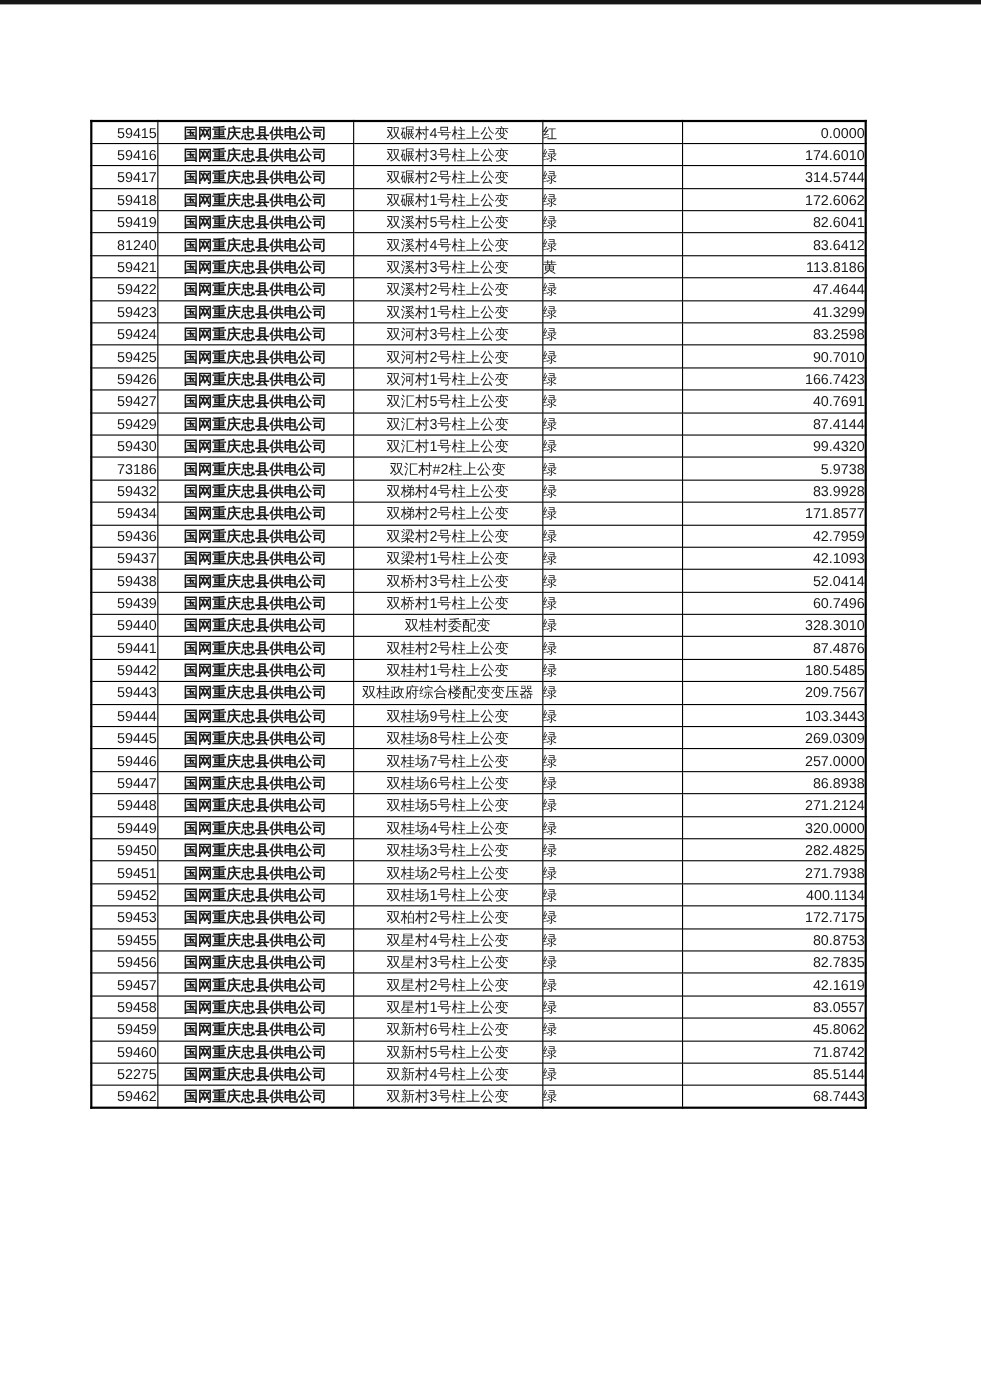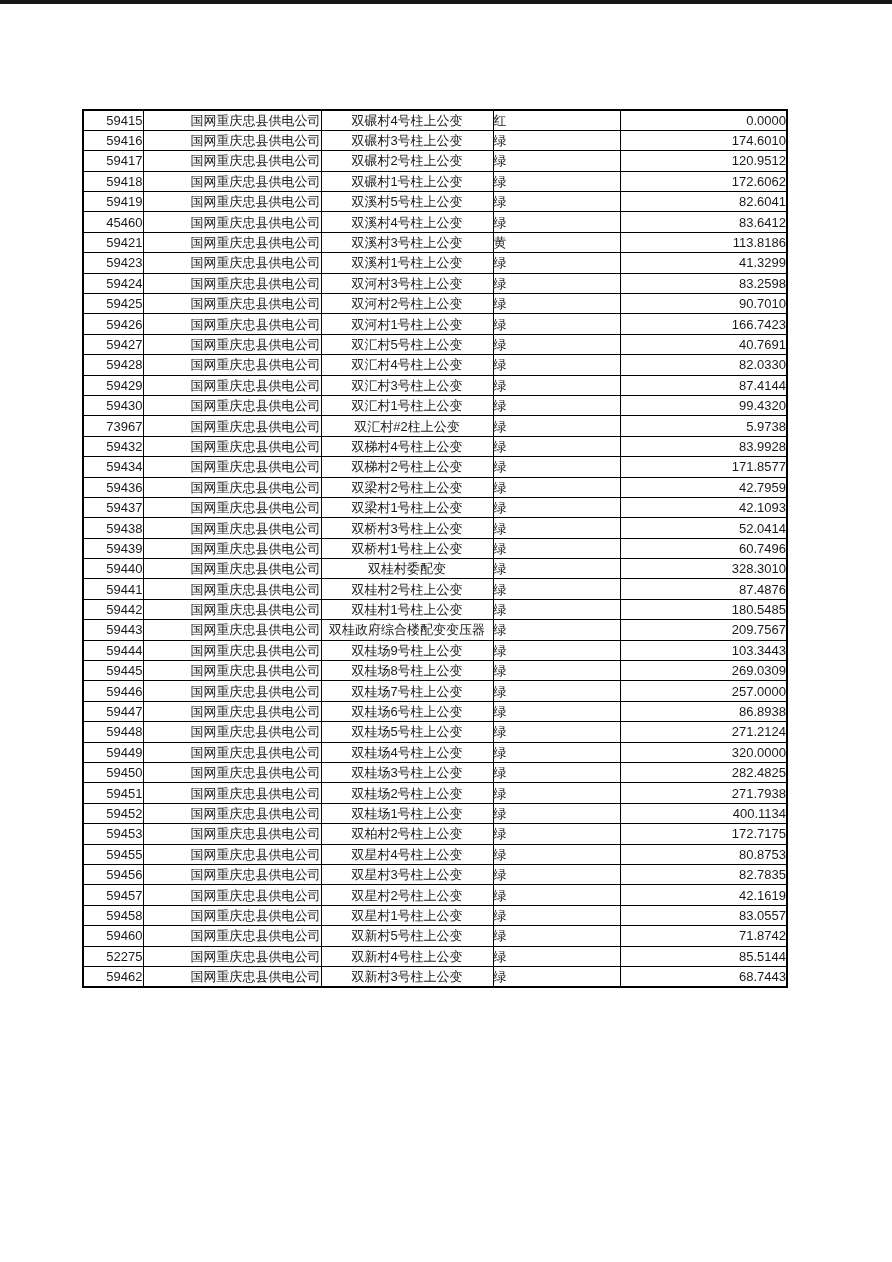--- a/index.html
+++ b/index.html
@@ -39,21 +39,21 @@
   table.data-grid td {
     height: 20.4px;
     font-size: 13px;
     line-height: 1;
     color: #1a1a1a;
     white-space: nowrap;
     padding: 0;
     vertical-align: middle;
   }
   td.c0 { text-align: right; padding-right: 7px; }
-  td.c1 { text-align: right; padding-left: 5px; }
+  td.c1 { text-align: center; padding-left: 5px; font-weight: bold; }
   td.c2 { text-align: center; padding-left: 4px; overflow: visible; }
   td.c3 { text-align: left; padding-left: 4px; }
   td.c4 { text-align: right; }
 </style>
 </head>
 <body>
 
 <div class="page" style="background: rgb(255, 255, 255);">
   <div class="top-edge-bar" style="background: rgb(22, 22, 22);"></div>
   <table class="data-grid">
@@ -77,51 +77,58 @@
           <td class="c1">国网重庆忠县供电公司</td>
           <td class="c2">双碾村3号柱上公变</td>
           <td class="c3">绿</td>
           <td class="c4">174.6010</td>
         </tr>
         <tr>
           <td class="c0">59417</td>
           <td class="c1">国网重庆忠县供电公司</td>
           <td class="c2">双碾村2号柱上公变</td>
           <td class="c3">绿</td>
-          <td class="c4">120.9512</td>
+          <td class="c4">314.5744</td>
         </tr>
         <tr>
           <td class="c0">59418</td>
           <td class="c1">国网重庆忠县供电公司</td>
           <td class="c2">双碾村1号柱上公变</td>
           <td class="c3">绿</td>
           <td class="c4">172.6062</td>
         </tr>
         <tr>
           <td class="c0">59419</td>
           <td class="c1">国网重庆忠县供电公司</td>
           <td class="c2">双溪村5号柱上公变</td>
           <td class="c3">绿</td>
           <td class="c4">82.6041</td>
         </tr>
         <tr>
-          <td class="c0">45460</td>
+          <td class="c0">81240</td>
           <td class="c1">国网重庆忠县供电公司</td>
           <td class="c2">双溪村4号柱上公变</td>
           <td class="c3">绿</td>
           <td class="c4">83.6412</td>
         </tr>
         <tr>
           <td class="c0">59421</td>
           <td class="c1">国网重庆忠县供电公司</td>
           <td class="c2">双溪村3号柱上公变</td>
           <td class="c3">黄</td>
           <td class="c4">113.8186</td>
         </tr>
         <tr>
+          <td class="c0">59422</td>
+          <td class="c1">国网重庆忠县供电公司</td>
+          <td class="c2">双溪村2号柱上公变</td>
+          <td class="c3">绿</td>
+          <td class="c4">47.4644</td>
+        </tr>
+        <tr>
           <td class="c0">59423</td>
           <td class="c1">国网重庆忠县供电公司</td>
           <td class="c2">双溪村1号柱上公变</td>
           <td class="c3">绿</td>
           <td class="c4">41.3299</td>
         </tr>
         <tr>
           <td class="c0">59424</td>
           <td class="c1">国网重庆忠县供电公司</td>
           <td class="c2">双河村3号柱上公变</td>
@@ -143,42 +150,35 @@
           <td class="c4">166.7423</td>
         </tr>
         <tr>
           <td class="c0">59427</td>
           <td class="c1">国网重庆忠县供电公司</td>
           <td class="c2">双汇村5号柱上公变</td>
           <td class="c3">绿</td>
           <td class="c4">40.7691</td>
         </tr>
         <tr>
-          <td class="c0">59428</td>
-          <td class="c1">国网重庆忠县供电公司</td>
-          <td class="c2">双汇村4号柱上公变</td>
-          <td class="c3">绿</td>
-          <td class="c4">82.0330</td>
-        </tr>
-        <tr>
           <td class="c0">59429</td>
           <td class="c1">国网重庆忠县供电公司</td>
           <td class="c2">双汇村3号柱上公变</td>
           <td class="c3">绿</td>
           <td class="c4">87.4144</td>
         </tr>
         <tr>
           <td class="c0">59430</td>
           <td class="c1">国网重庆忠县供电公司</td>
           <td class="c2">双汇村1号柱上公变</td>
           <td class="c3">绿</td>
           <td class="c4">99.4320</td>
         </tr>
         <tr>
-          <td class="c0">73967</td>
+          <td class="c0">73186</td>
           <td class="c1">国网重庆忠县供电公司</td>
           <td class="c2">双汇村#2柱上公变</td>
           <td class="c3">绿</td>
           <td class="c4">5.9738</td>
         </tr>
         <tr>
           <td class="c0">59432</td>
           <td class="c1">国网重庆忠县供电公司</td>
           <td class="c2">双梯村4号柱上公变</td>
           <td class="c3">绿</td>
@@ -337,20 +337,27 @@
           <td class="c2">双星村2号柱上公变</td>
           <td class="c3">绿</td>
           <td class="c4">42.1619</td>
         </tr>
         <tr>
           <td class="c0">59458</td>
           <td class="c1">国网重庆忠县供电公司</td>
           <td class="c2">双星村1号柱上公变</td>
           <td class="c3">绿</td>
           <td class="c4">83.0557</td>
+        </tr>
+        <tr>
+          <td class="c0">59459</td>
+          <td class="c1">国网重庆忠县供电公司</td>
+          <td class="c2">双新村6号柱上公变</td>
+          <td class="c3">绿</td>
+          <td class="c4">45.8062</td>
         </tr>
         <tr>
           <td class="c0">59460</td>
           <td class="c1">国网重庆忠县供电公司</td>
           <td class="c2">双新村5号柱上公变</td>
           <td class="c3">绿</td>
           <td class="c4">71.8742</td>
         </tr>
         <tr>
           <td class="c0">52275</td>

